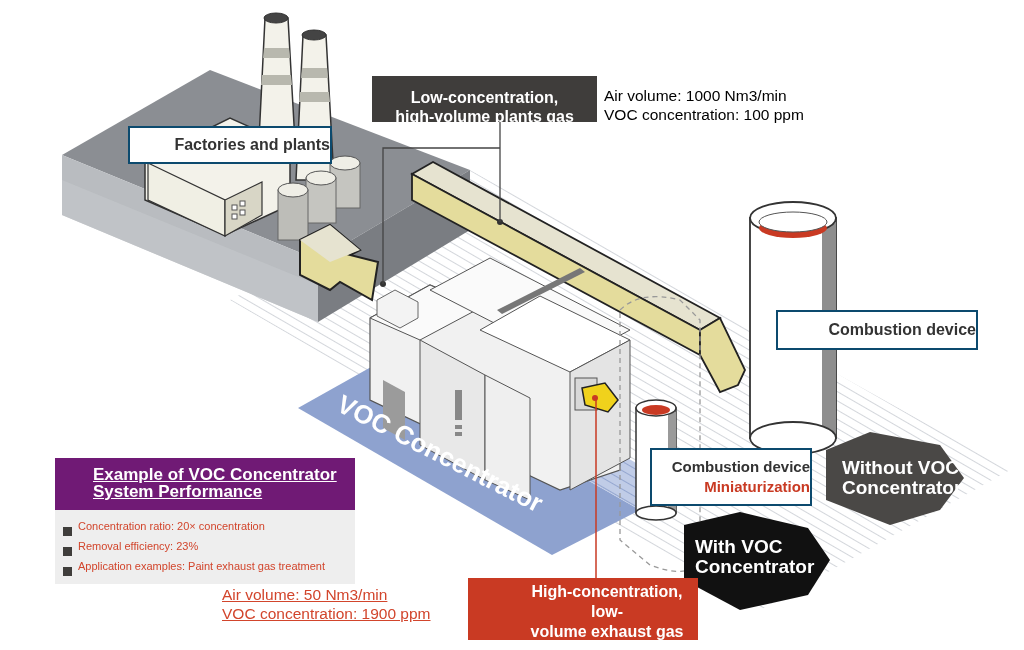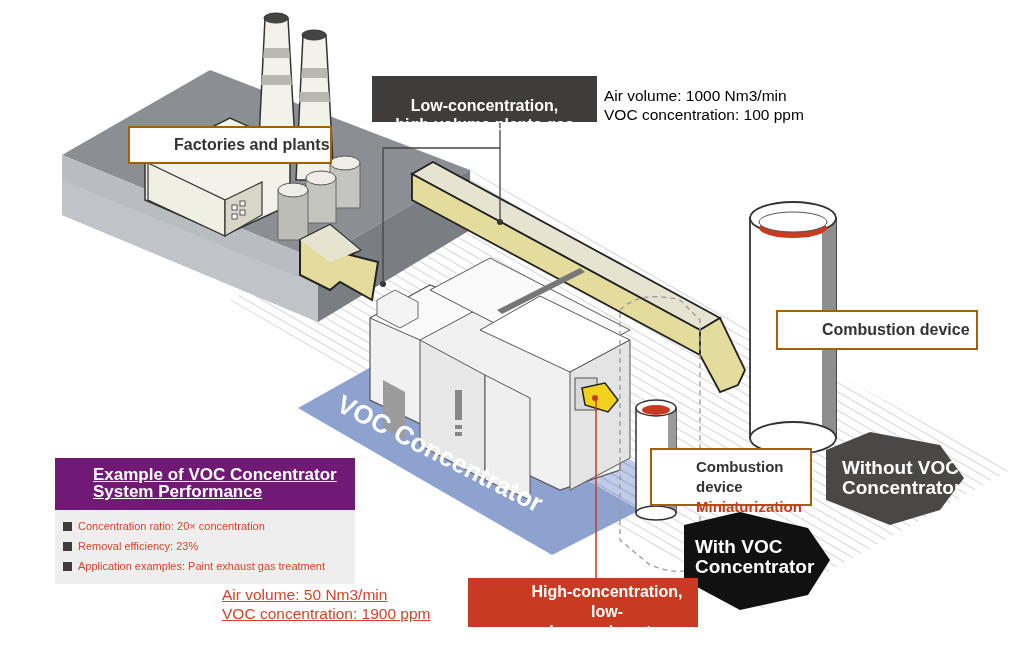--- a/index.html
+++ b/index.html
@@ -1,27 +1,27 @@
 <!DOCTYPE html>
 <html><head>
 <meta charset="utf-8">
 <style>
   html, body { margin:0; padding:0; background:#ffffff; }
   body { width:1024px; height:650px; position:relative; overflow:hidden; font-family:"Liberation Sans", "DejaVu Sans", sans-serif; }
   #scene { position:absolute; left:0; top:0; width:1024px; height:650px; }
   .lbl { position:absolute; box-sizing:border-box; }
-  .box-white { background:#ffffff; border:2px solid #a16207; color:#333; font-weight:bold; text-align:left;padding-left:44px; }
+  .box-white { background:#ffffff; border:2px solid #0c4a6e; color:#333; font-weight:bold; text-align:right; }
   .box-dark { background:#3f3d3b; color:#fff; font-weight:bold; text-align:center; line-height:19px; }
   .box-red { background:#c93a23; color:#fff; font-weight:bold; text-align:center; line-height:20px; }
   .plain { color:#000000; font-size:15.5px; line-height:19px; }
   .plain-red { color:#d2452c; font-size:15.5px; line-height:19px;text-decoration:underline; }
   .perf { position:absolute; left:55px; top:458px; width:300px; }
   .perf-head { background:#701a75; color:#fff; font-weight:bold; font-size:17px; line-height:17px; padding:8px 10px 8px 38px; height:36px; box-sizing:content-box;text-decoration:underline;}
   .perf-list { background:#eeeeee; padding:6px 0 8px 8px; }
-  .perf-item { display:flex; align-items:center; color:#d2452c; font-size:11px; line-height:20px; white-space:nowrap; }
+  .perf-item { display:flex; align-items:flex-end; color:#d2452c; font-size:11px; line-height:20px; white-space:nowrap; }
   .sq { width:9px; height:9px; background:#3f3d3b; margin-right:6px; display:inline-block; }
   .hex-text { position:absolute; color:#fff; font-weight:bold; font-size:19px; line-height:20px; }
 </style>
 </head>
 <body>
 
 <svg id="scene" viewBox="0 0 1024 650">
   <defs>
     <pattern id="stripes" patternUnits="userSpaceOnUse" width="8" height="8" patternTransform="rotate(30)">
       <rect width="8" height="8" fill="#ffffff"></rect>
@@ -144,21 +144,21 @@
   <polygon points="826,450 870,432 940,445 964,478 940,510 890,525 826,500" fill="#4a4846"></polygon>
   <polygon points="684,525 740,512 808,528 830,560 808,595 740,610 684,580" fill="#111111"></polygon>
 
   <text x="0" y="0" transform="translate(335,410) rotate(27)" fill="#ffffff" font-family="Liberation Sans, sans-serif" font-size="26" font-weight="bold">VOC Concentrator</text>
 </svg>
 
 <div class="lbl box-white" style="left:128px;top:126px;width:204px;height:38px;font-size:16px;line-height:34px;">
   <span>Factories and plants</span>
 </div>
 
-<div class="lbl box-dark" style="left:372px;top:76px;width:225px;height:46px;font-size:16px;padding-top:20px;">
+<div class="lbl box-dark" style="left:372px;top:76px;width:225px;height:46px;font-size:16px;padding-top:12px;">
   <div>Low-concentration,</div>
   <div>high-volume plants gas</div>
 </div>
 
 <div class="lbl plain" style="left:604px;top:86px;">
   <div>Air volume: 1000 Nm3/min</div>
   <div>VOC concentration: 100 ppm</div>
 </div>
 
 <div class="lbl box-white" style="left:776px;top:310px;width:202px;height:40px;font-size:16px;line-height:36px;">
@@ -173,21 +173,21 @@
 <div class="hex-text" style="left:826px;top:458px;margin-left:16px;">
   <div>Without VOC</div>
   <div>Concentrator</div>
 </div>
 
 <div class="hex-text" style="left:695px;top:537px;">
   <div>With VOC</div>
   <div>Concentrator</div>
 </div>
 
-<div class="lbl box-red" style="left:468px;top:578px;width:230px;height:49px;font-size:16px;padding-top:4px;padding-left:48px;">
+<div class="lbl box-red" style="left:468px;top:578px;width:230px;height:62px;font-size:16px;padding-top:4px;padding-left:48px;">
   <div>High-concentration, low-</div>
   <div>volume exhaust gas</div>
 </div>
 
 <div class="lbl plain-red" style="left:222px;top:585px;">
   <div>Air volume: 50 Nm3/min</div>
   <div>VOC concentration: 1900 ppm</div>
 </div>
 
 <div class="perf">

